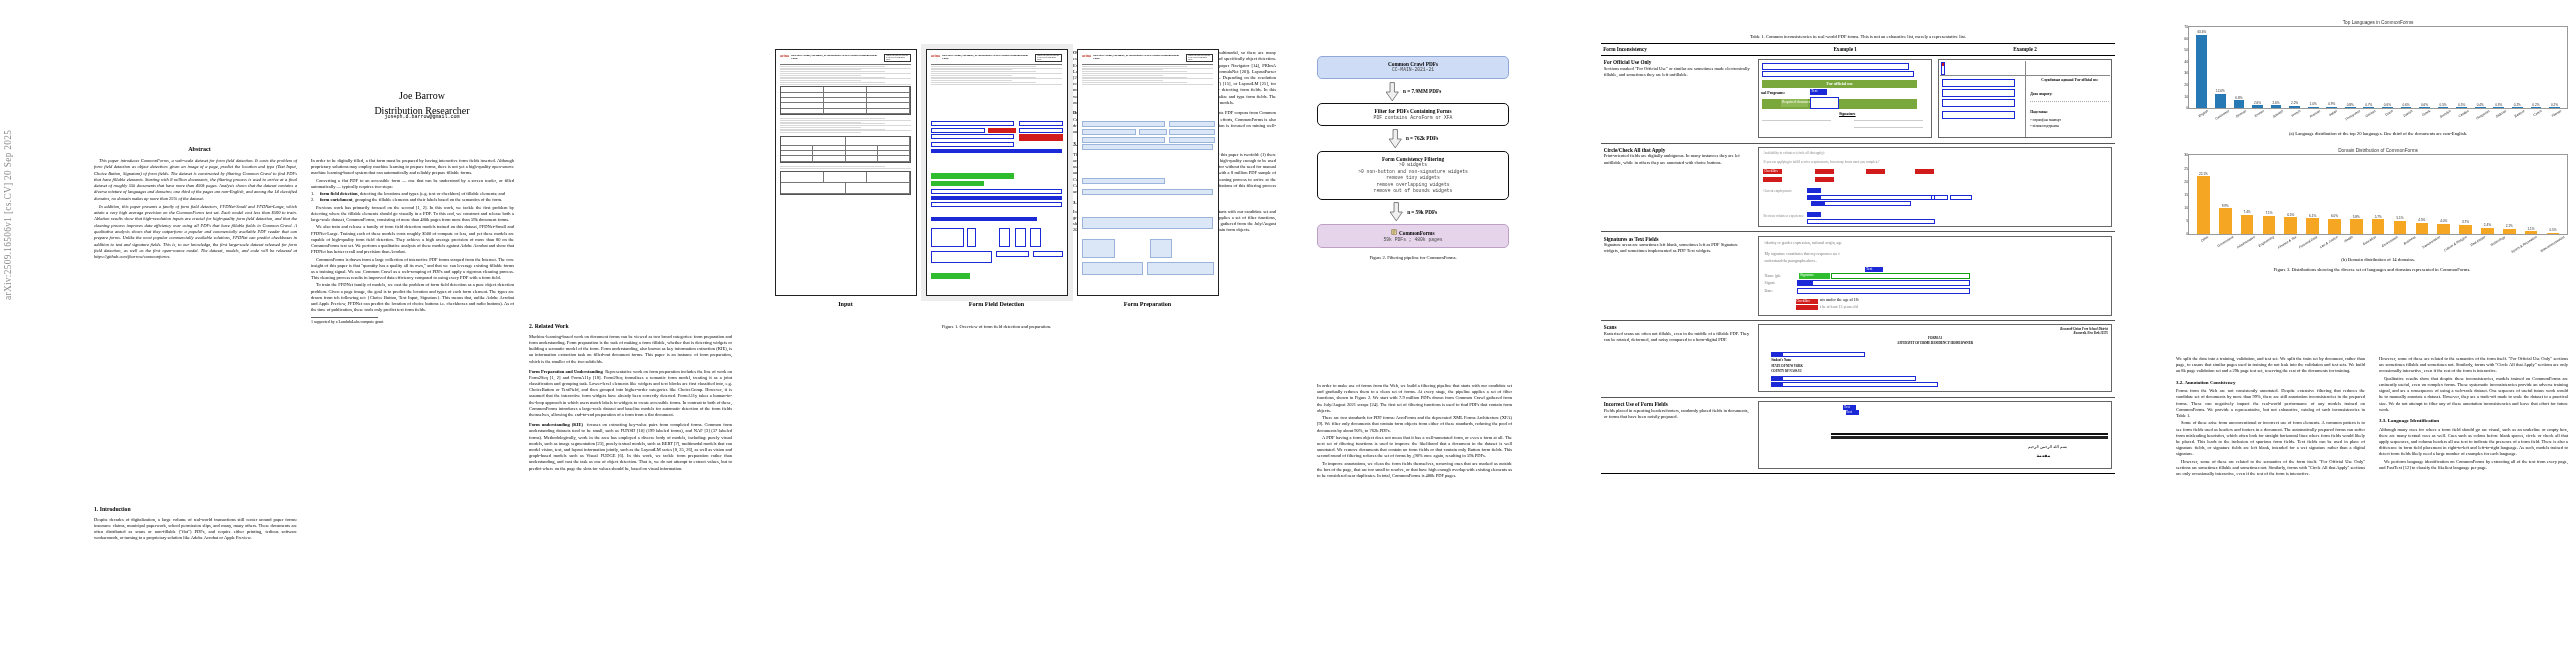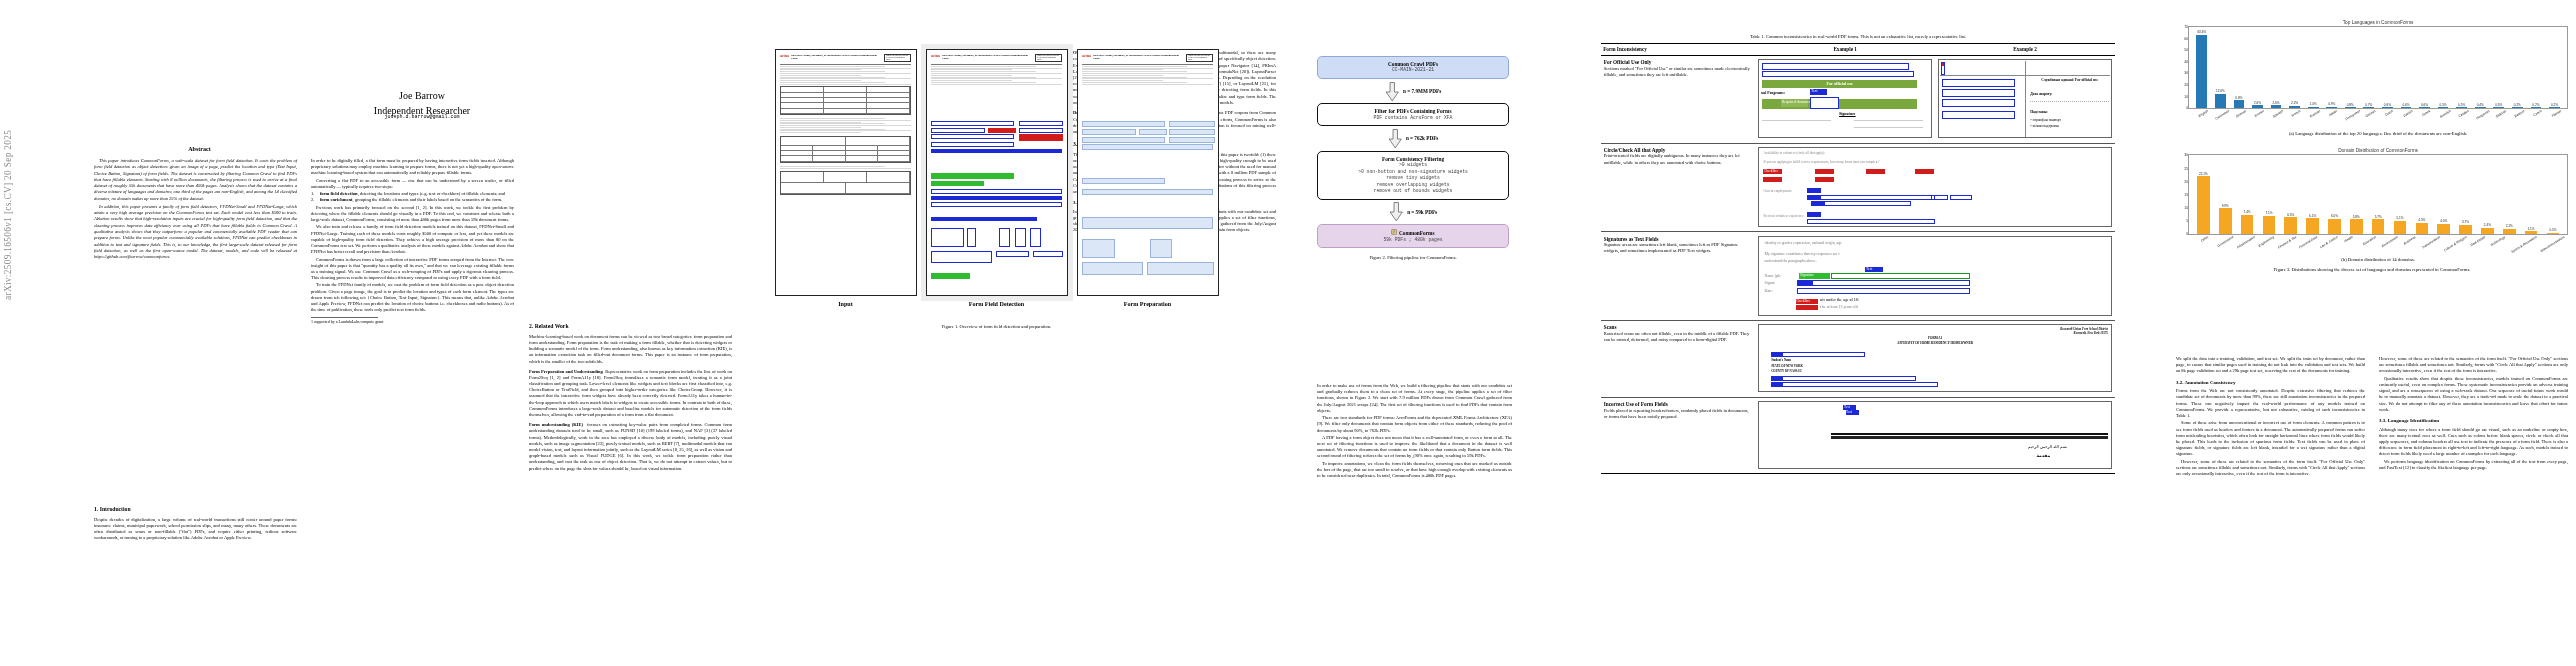--- a/index.html
+++ b/index.html
@@ -109,21 +109,21 @@
 </style>
 </head>
 <body>
 
 <div class="page">
 
   <div class="arxiv-stamp">arXiv:2509.16506v1  [cs.CV]  20 Sep 2025</div>
 
   <div class="author">
     <div>Joe Barrow</div>
-    <div>Independent Researcher</div>
+    <div>Distribution Researcher</div>
   </div>
   <div class="email">joseph.d.barrow@gmail.com</div>
   <div class="abs-h">Abstract</div>
   <div class="abstract">
     <p>This paper introduces CommonForms, a web-scale dataset for form field detection. It casts the problem of form field detection as object detection: given an image of a page, predict the location and type (Text Input, Choice Button, Signature) of form fields. The dataset is constructed by filtering Common Crawl to find PDFs that have fillable elements. Starting with 8 million documents, the filtering process is used to arrive at a final dataset of roughly 55k documents that have more than 450k pages. Analysis shows that the dataset contains a diverse mixture of languages and domains; one third of the pages are non-English, and among the 14 classified domains, no domain makes up more than 25% of the dataset.</p>
     <p>In addition, this paper presents a family of form field detectors, FFDNet-Small and FFDNet-Large, which attain a very high average precision on the CommonForms test set. Each model cost less than $500 to train. Ablation results show that high-resolution inputs are crucial for high-quality form field detection, and that the cleaning process improves data efficiency over using all PDFs that have fillable fields in Common Crawl. A qualitative analysis shows that they outperform a popular and commercially available PDF reader that can prepare forms. Unlike the most popular commercially available solutions, FFDNet can predict checkboxes in addition to text and signature fields. This is, to our knowledge, the first large-scale dataset released for form field detection, as well as the first open-source model. The dataset, models, and code will be released at https://github.com/jbarrow/commonforms.</p>
   </div>
 
   <div class="col ctext" style="left:94px;top:500px;width:203px;">
     <div class="sec-h">1. Introduction</div>

